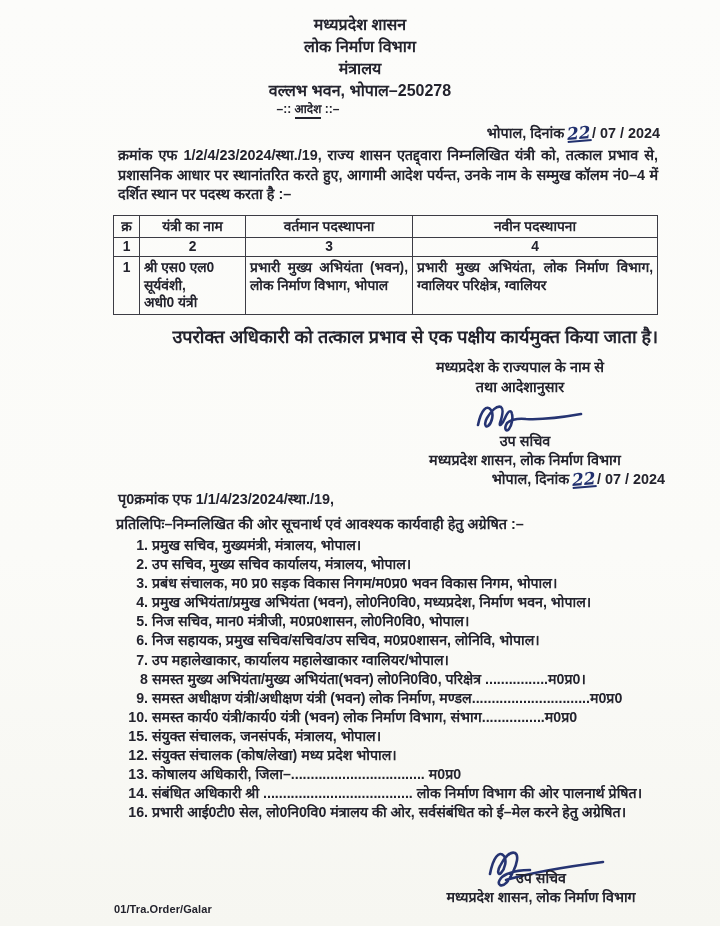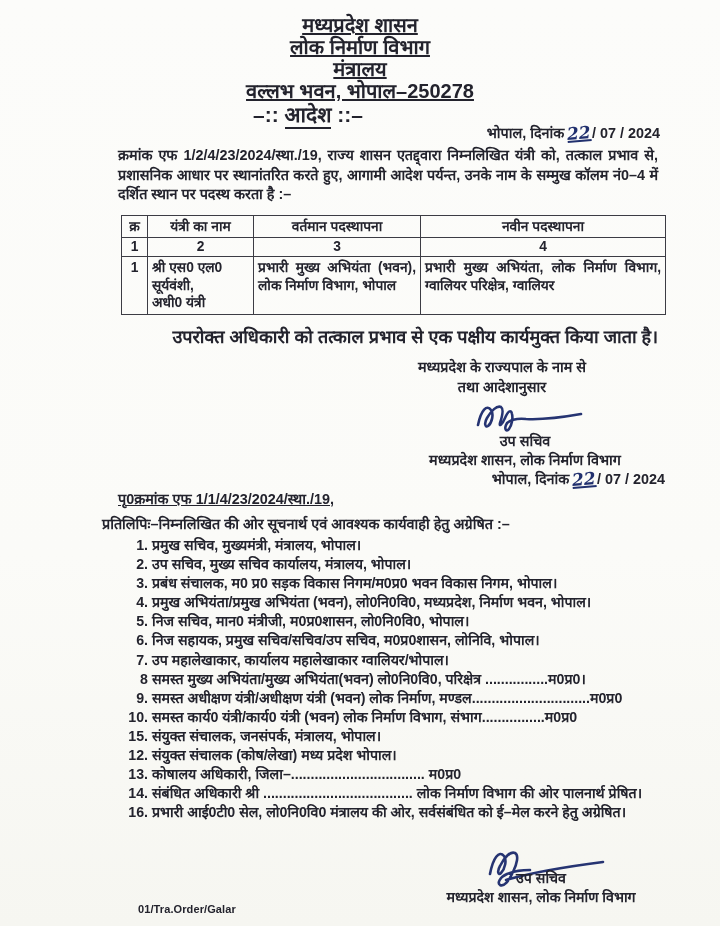--- a/index.html
+++ b/index.html
@@ -10,22 +10,22 @@
   }
   .page {
     position: relative;
     width: 720px; height: 926px;
     background: linear-gradient(180deg, #fcfcfa 0%, #fbfbf8 60%, #f6f6f1 100%);
     color: #23232d;
     font-weight: 700;
     overflow: hidden;
   }
   .letterhead { position: absolute; top: 14px; left: 0; width: 720px; text-align: center; }
-  .lh-line { font-size: 20px; line-height: 22px; text-decoration: underline; }
-  .order-title { position: absolute; top: 100px; left: 0; width: 616px; text-align: center; font-size: 21px; }
+  .lh-line { font-size: 16px; line-height: 22px; }
+  .order-title { position: absolute; top: 100px; left: 0; width: 616px; text-align: center; font-size: 12px; }
   .order-title .u { border-bottom: 2px solid #23232d; padding-bottom: 1px; }
 
   .dateline { font-size: 14.4px; white-space: nowrap; }
   .dateline-top { position: absolute; top: 123px; right: 60px; }
   .hand {
     display: inline-block;
     font-family: "DejaVu Serif", serif;
     font-style: italic;
     font-size: 17px;
     line-height: 14px;
@@ -36,56 +36,56 @@
   }
 
   .intro {
     position: absolute; top: 146px; left: 118px; width: 540px;
     font-size: 14.4px; line-height: 19.6px;
     text-align: justify;
   }
 
   table.transfer-table {
     position: absolute; top: 215px; left: 113px;
-    width: 544px; border-collapse: collapse; table-layout: fixed; margin-left: 8px;
+    width: 544px; border-collapse: collapse; table-layout: fixed;
   }
   .transfer-table th, .transfer-table td {
     border: 1.6px solid #3c3c44;
     font-size: 13.8px; line-height: 17px;
     padding: 2px 4px;
     vertical-align: top;
   }
   .transfer-table th { text-align: center; height: 22px; vertical-align: middle; }
   .row-nums td { text-align: center; height: 17px; padding: 0 2px 1px; }
   .cell-serial { text-align: center; }
   .preline { white-space: pre-line; }
   .just { text-align: justify; }
   .data-row td { height: 51px; line-height: 17.5px; }
 
   .relief { position: absolute; top: 324px; left: 118px; width: 540px; text-align: right; font-size: 18px; }
 
-  .authority { position: absolute; top: 357px; left: 377px; width: 250px; text-align: center; font-size: 14.4px; line-height: 20px; }
+  .authority { position: absolute; top: 357px; left: 395px; width: 250px; text-align: center; font-size: 14.4px; line-height: 20px; }
 
   .sig { position: absolute; }
   .sig path { fill: none; stroke: #263472; stroke-width: 2.6px; stroke-linecap: round; stroke-linejoin: round; }
   .sig-top { left: 468px; top: 397px; width: 122px; height: 38px; }
   .sig-bottom { left: 478px; top: 842px; width: 132px; height: 50px; }
 
   .signer { position: absolute; top: 432px; left: 385px; width: 280px; text-align: center; font-size: 14.4px; line-height: 18.6px; }
   .signer .signer-date { text-align: right; margin-top: 1px; }
 
-  .refline { position: absolute; top: 489px; left: 118px; font-size: 14.4px; text-decoration: underline; }
-  .copy-heading { position: absolute; top: 514px; left: 102px; font-size: 14.4px; }
+  .refline { position: absolute; top: 489px; left: 118px; font-size: 14.4px; }
+  .copy-heading { position: absolute; top: 514px; left: 116px; font-size: 14.4px; }
 
   ol.copy-list { position: absolute; top: 536px; left: 122px; width: 545px; list-style: none; }
   .copy-list li { display: grid; grid-template-columns: 26px 1fr; column-gap: 4px; font-size: 14.2px; line-height: 19.1px; }
   .li-num { text-align: right; }
 
   .footer-signer { position: absolute; top: 869px; left: 412px; width: 258px; text-align: center; font-size: 14.2px; line-height: 19px; }
-  .file-ref { position: absolute; top: 903px; left: 114px; font-size: 11px; letter-spacing: 0.1px; margin-left: 24px; }
+  .file-ref { position: absolute; top: 903px; left: 114px; font-size: 11px; letter-spacing: 0.1px; }
 </style>
 </head>
 <body>
 
 <div class="page">
 
   <header class="letterhead">
     <div class="lh-line">मध्यप्रदेश शासन</div>
     <div class="lh-line">लोक निर्माण विभाग</div>
     <div class="lh-line">मंत्रालय</div>

